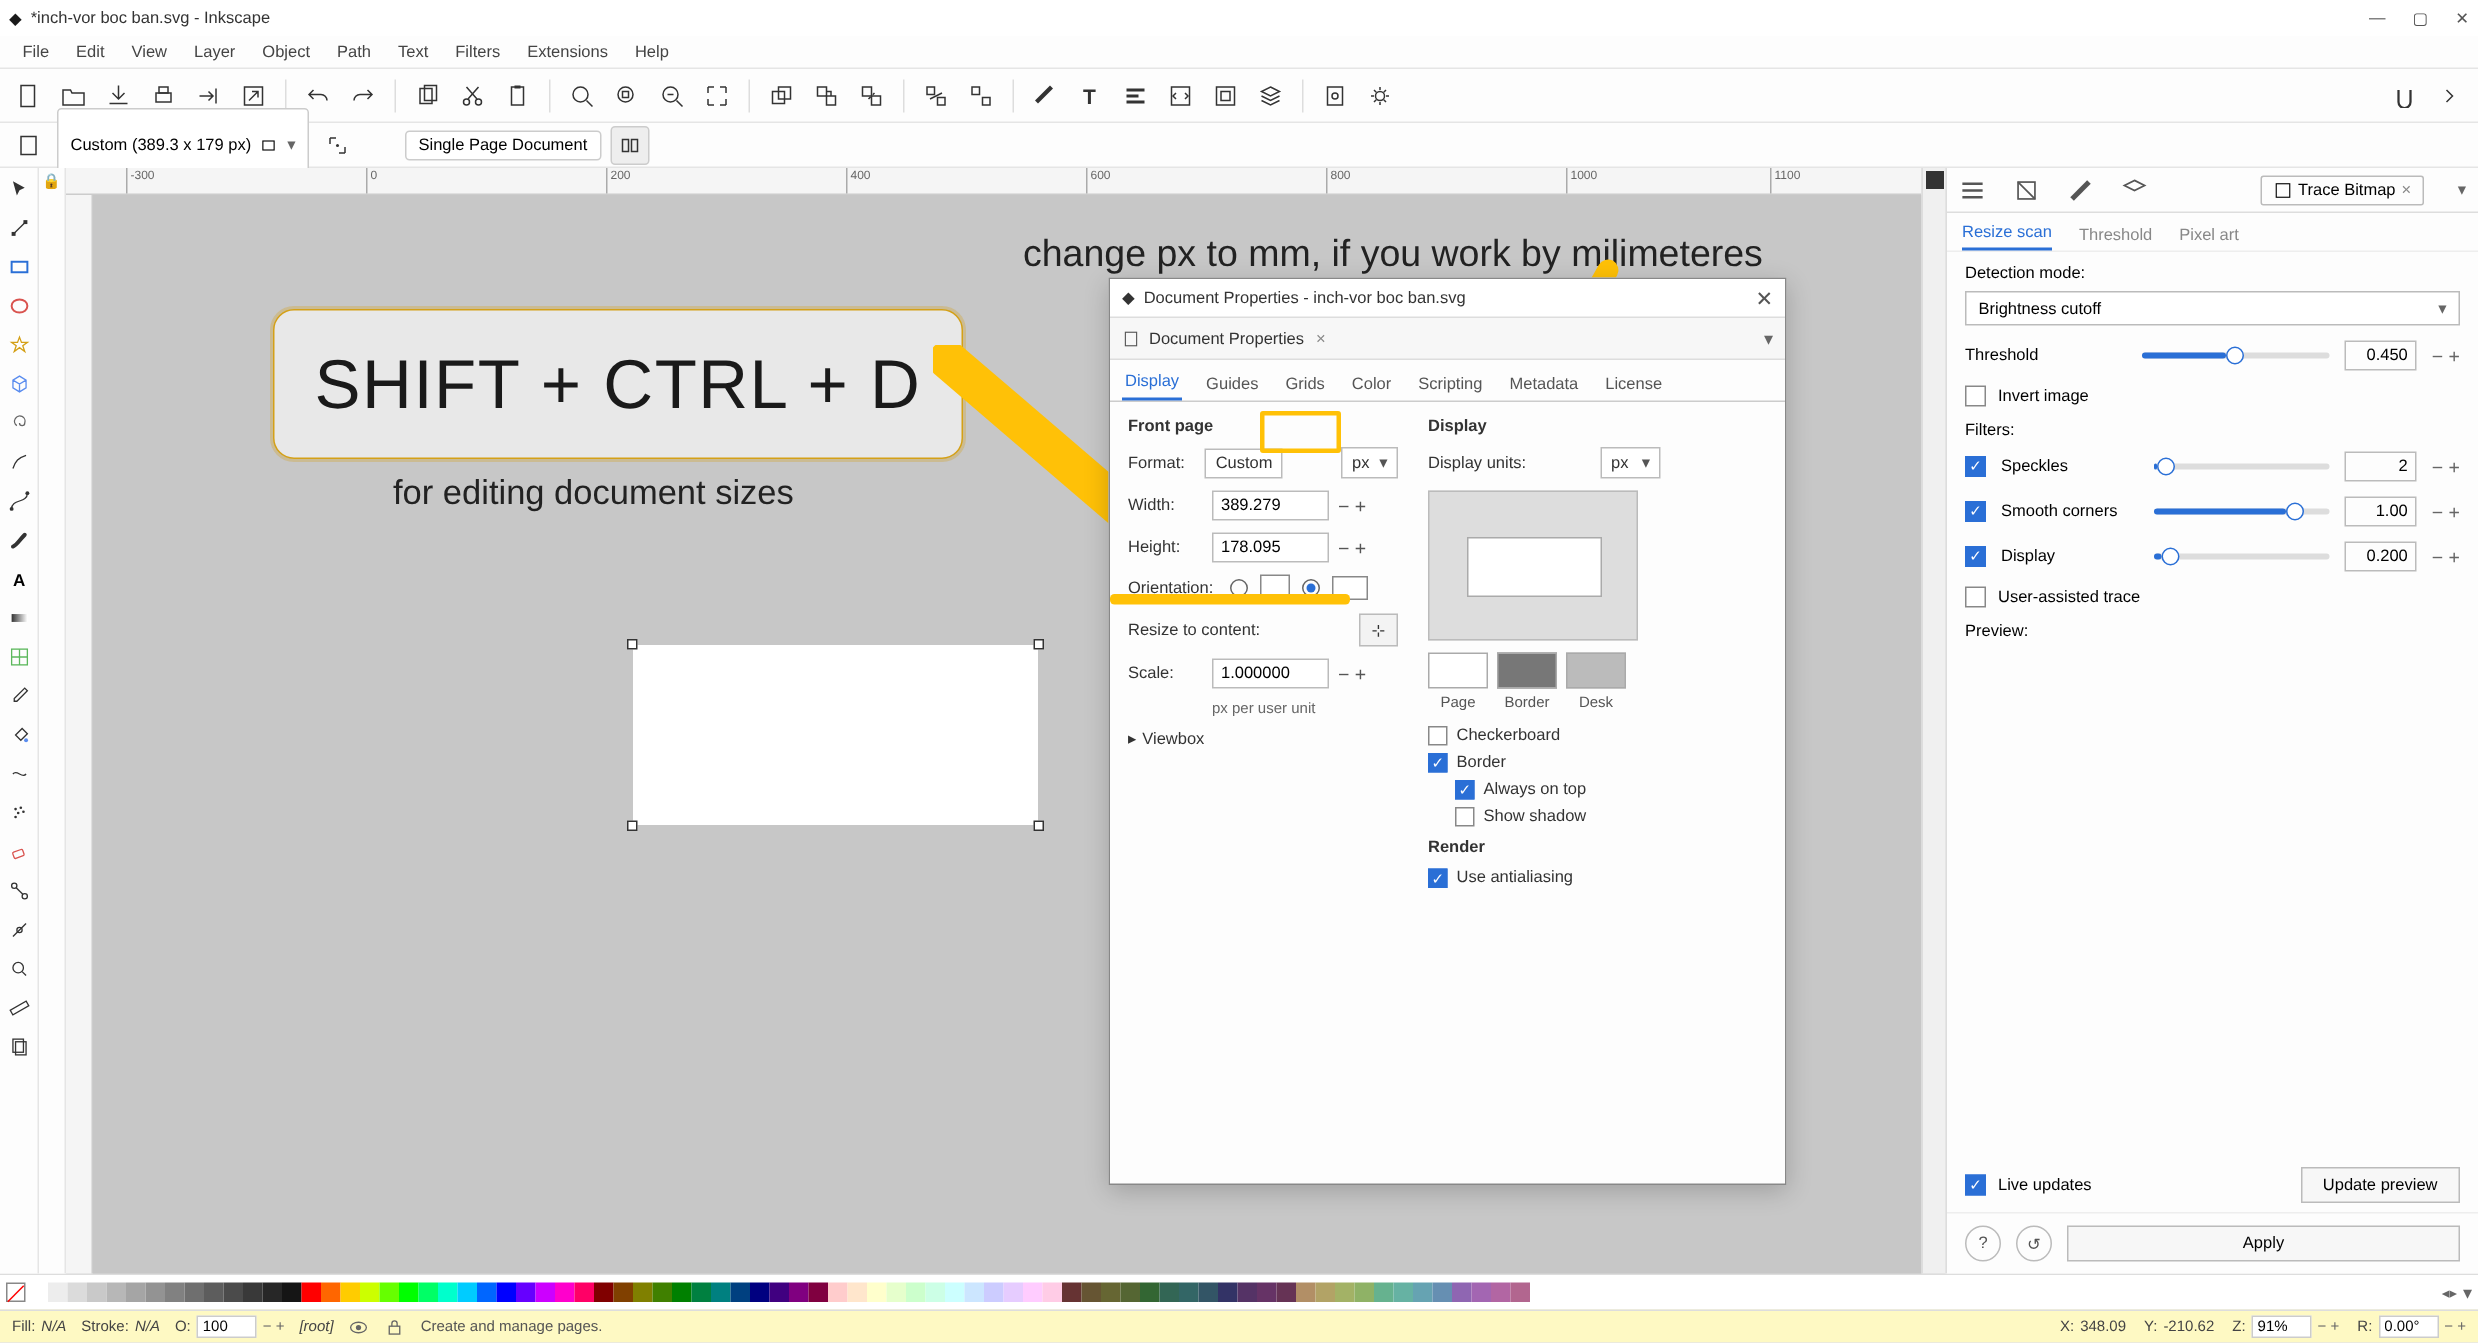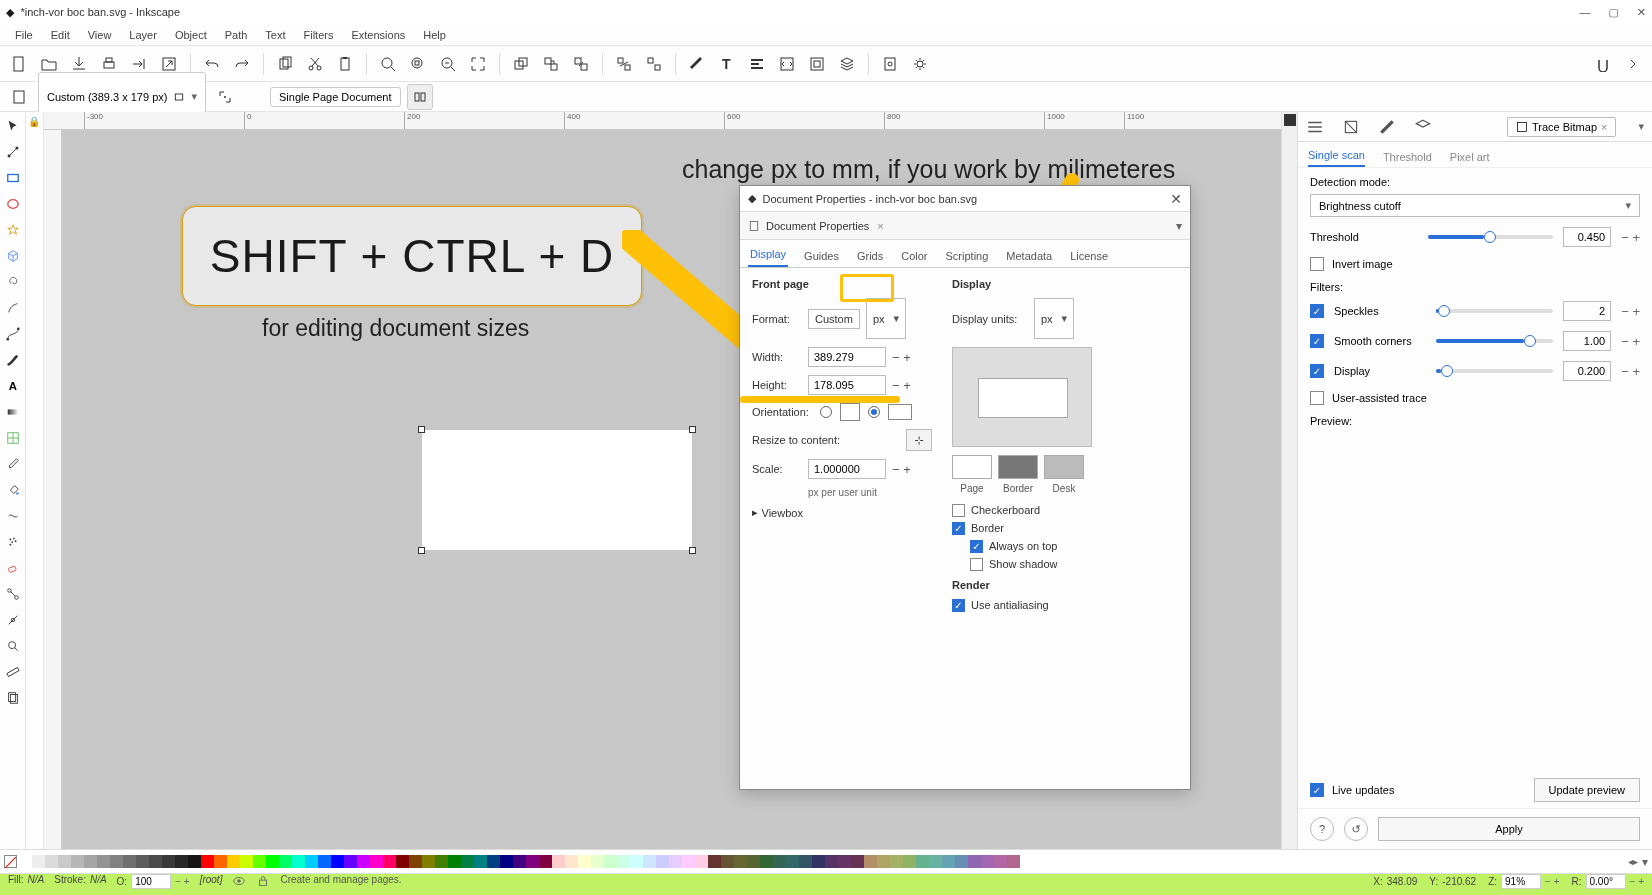--- a/index.html
+++ b/index.html
@@ -45,21 +45,21 @@
 .dialog .prop-tabs span { padding:5px 2px; color:#555;}
 .dialog .prop-tabs span.active { color:#2a6fd6; border-bottom:2px solid #2a6fd6;}
 .dialog .body { display:flex; padding:10px 12px; gap:20px;}
 .dialog .colL { width:180px;}
 .dialog .colR { flex:1;}
 .dialog .section-title { font-weight:bold; font-size:11px; margin-bottom:8px;}
 .dialog .row { display:flex; align-items:center; margin-bottom:8px; gap:6px;}
 .dialog .row label { width:50px; font-size:11px; color:#333;}
 .dialog input[type=text] { border:1px solid #bbb; padding:3px 5px; font-size:11px; width:78px; background:#fff;}
 .dialog .format-sel { border:1px solid #bbb; padding:3px 6px; font-size:11px; background:#fff;}
-.dialog .unit-sel { border:1px solid #bbb; padding:13px 6px; font-size:11px; background:#fff; width:40px; display:flex; align-items:center; justify-content:space-between;}
+.dialog .unit-sel { border:1px solid #bbb; padding:3px 6px; font-size:11px; background:#fff; width:40px; display:flex; align-items:center; justify-content:space-between;margin-left:33px;}
 .dialog .spin { display:flex; gap:2px; color:#555; font-size:13px;}
 .dialog .orientation-btns { display:flex; gap:8px; align-items:center;}
 .dialog .ori-btn { width:20px; height:18px; border:1px solid #888; background:#fff; position:relative;}
 .dialog .ori-btn.landscape { width:24px; height:16px;}
 .dialog .radio { width:12px; height:12px; border:1px solid #666; border-radius:50%; display:inline-block; position:relative;}
 .dialog .radio.checked:after { content:''; position:absolute; inset:2px; background:#2a6fd6; border-radius:50%;}
 .dialog .resize-btn { width:26px; height:22px; border:1px solid #bbb; background:#f3f3f3; display:flex;align-items:center;justify-content:center; font-size:11px;}
 .dialog .viewbox-row { display:flex; align-items:center; gap:4px; margin-top:4px; font-size:11px; color:#333;}
 .dialog .preview-box { width:140px; height:100px; background:#ddd; border:1px solid #bbb; margin-bottom:8px; position:relative;}
 .dialog .preview-box .mini-page { position:absolute; left:25px; top:30px; width:90px; height:40px; background:#fff; border:1px solid #aaa;}
@@ -93,21 +93,21 @@
 .right-panel .chk2.checked { background:#2a6fd6; border-color:#2a6fd6;}
 .right-panel .preview-area { flex:1;}
 .right-panel .btn-row { padding:8px 12px; display:flex; align-items:center; gap:10px; border-top:1px solid #eee; margin-top:auto;}
 .right-panel .btn { border:1px solid #bbb; padding:5px 14px; background:#f7f7f7; font-size:11px;}
 .right-panel .btn.apply { flex:1; text-align:center;}
 .right-panel .icon-btn { width:24px;height:24px; border:1px solid #bbb; border-radius:50%; display:flex;align-items:center;justify-content:center; font-size:11px; color:#555;}
 .palette-bar { height:24px; background:#fff; display:flex; align-items:center; padding:0 4px; border-top:1px solid #ddd; gap:0; overflow:hidden;}
 .palette-bar .sw { width:13px; height:13px; flex-shrink:0;}
 .palette-bar .none-sw { width:13px;height:13px; border:1px solid #888; position:relative; flex-shrink:0; margin-right:2px;}
 .palette-bar .none-sw:after { content:''; position:absolute; left:-2px; right:-2px; top:50%; border-top:1px solid red; transform:rotate(-45deg);}
-.status-bar { height:22px; background:#bef264; display:flex; align-items:flex-start; padding:0 8px; font-size:10px; color:#444; border-top:1px solid #ddd; gap:10px;}
+.status-bar { height:22px; background:#fef9c3; display:flex; align-items:center; padding:0 8px; font-size:10px; color:#444; border-top:1px solid #ddd; gap:10px;}
 .status-bar .sb-group { display:flex; align-items:center; gap:4px;}
 .status-bar .sb-right { margin-left:auto; display:flex; align-items:center; gap:12px;}
 .status-bar input { border:1px solid #ccc; width:40px; padding:1px 3px; font-size:10px;}
 </style>
 </head>
 <body>
 
 <div class="titlebar">
   <span class="diamond">◆</span>
   <span>*inch-vor boc ban.svg - Inkscape</span>
@@ -490,21 +490,21 @@
 
   <div class="canvas-wrap">
     <div class="ruler-h">
       <div class="tick" style="left:40px">-300</div>
       <div class="tick" style="left:200px">0</div>
       <div class="tick" style="left:360px">200</div>
       <div class="tick" style="left:520px">400</div>
       <div class="tick" style="left:680px">600</div>
       <div class="tick" style="left:840px">800</div>
       <div class="tick" style="left:1000px">1000</div>
-      <div class="tick" style="left:1080px">1100</div>
+      <div class="tick" style="left:1136px">1100</div>
     </div>
     <div class="ruler-v"></div>
     <div class="canvas-inner">
 
       <div class="annotation-top">change px to mm, if you work by milimeteres</div>
       <div class="annotation-box">
         <span>SHIFT + CTRL + D</span>
       </div>
       <div class="annotation-sub">for editing document sizes</div>
 
@@ -546,21 +546,21 @@
       <div class="trace-tab">
         <svg width="12" height="12" viewBox="0 0 16 16">
             <rect x="2" y="2" width="12" height="12" fill="none" stroke="currentColor"></rect>
           </svg>
         <span>Trace Bitmap</span>
         <span style="color:#888">×</span>
       </div>
       <span style="color:#666;margin-left:4px">▾</span>
     </div>
     <div class="sub-tabs">
-      <span class="active">Single scan</span>
+      <span class="active">Resize scan</span>
       <span>Threshold</span>
       <span>Pixel art</span>
     </div>
     <div class="section">
       <div style="font-size:11px;margin-bottom:6px">Detection mode:</div>
       <div class="detect-sel">
         <span>Brightness cutoff</span>
           <span style="color:#666">▾</span>
       </div>
       <div style="height:10px"></div>

